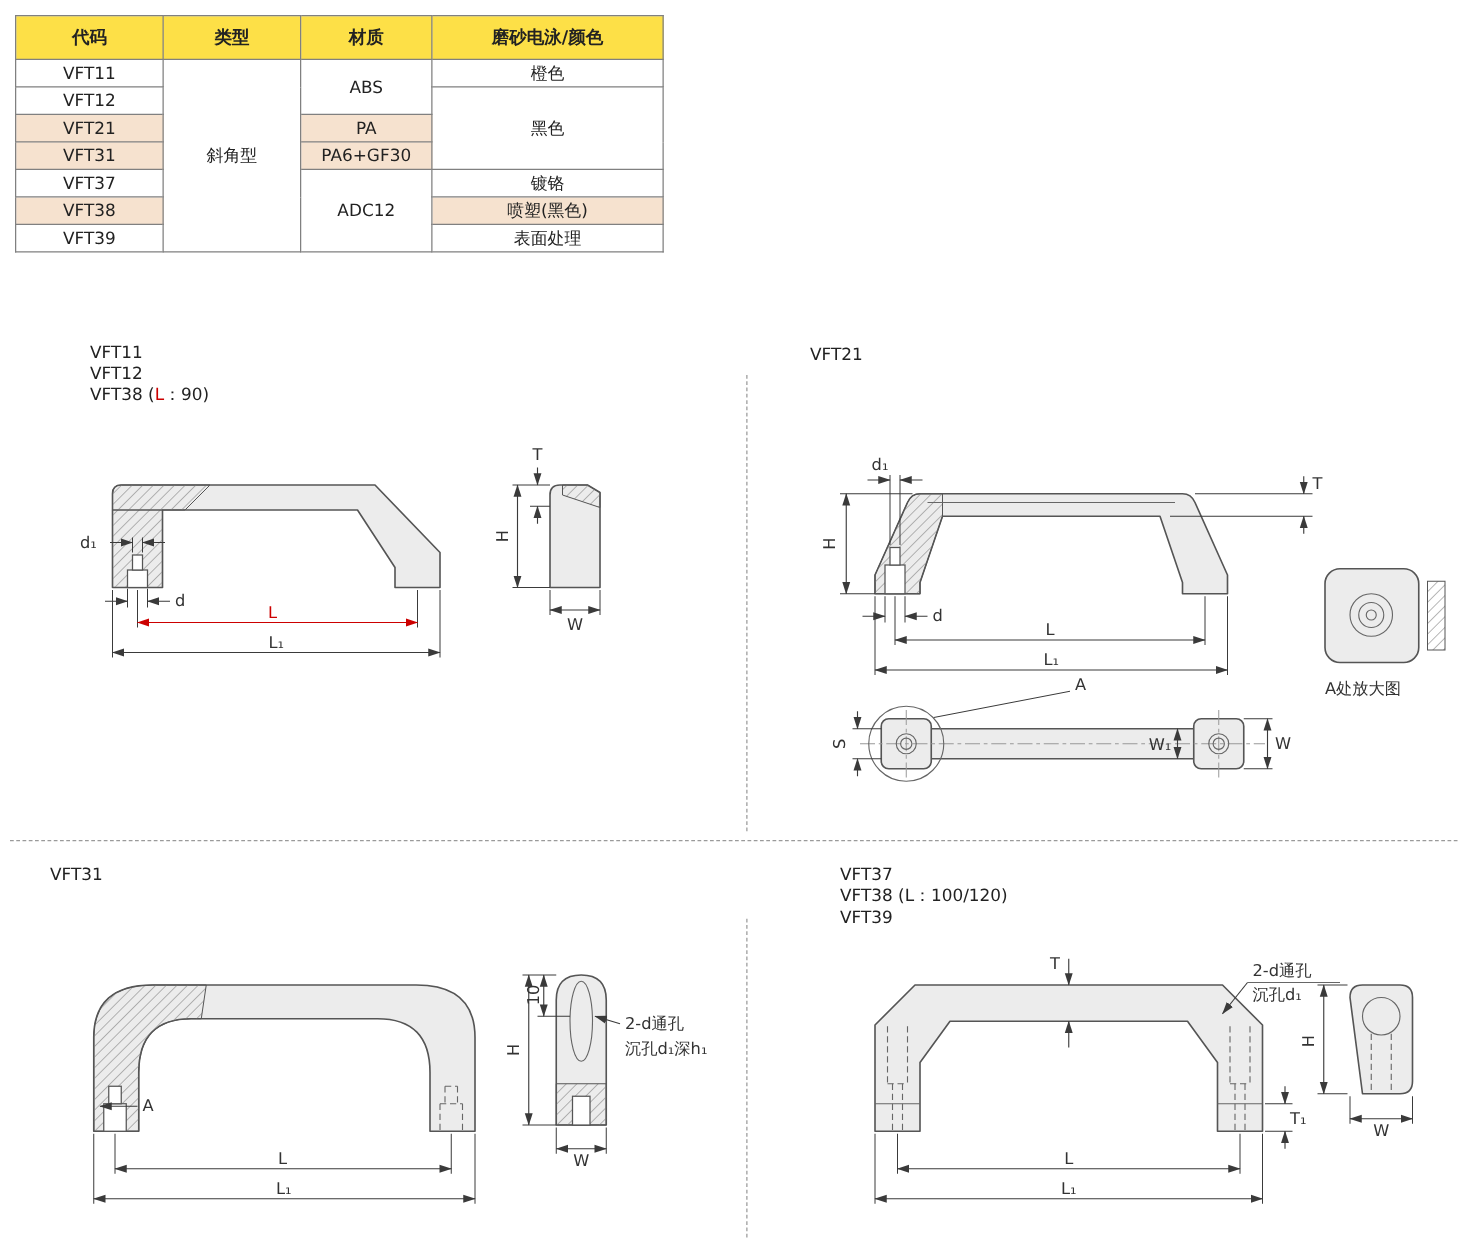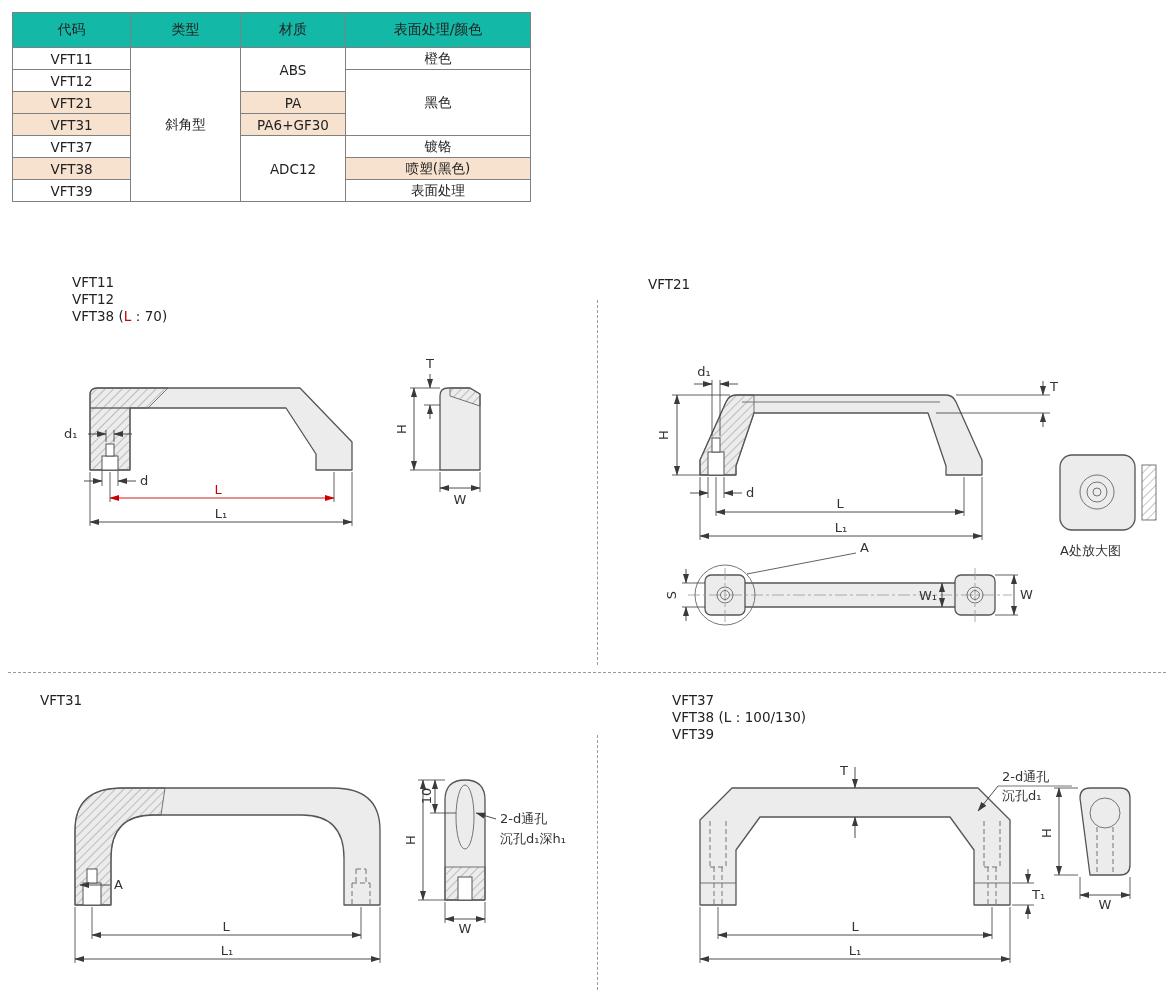--- a/index.html
+++ b/index.html
@@ -6,21 +6,21 @@
   html,body { width:1174px; height:993px; }
   body {
     position:relative; background:#fff; overflow:hidden;
     font-family:"DejaVu Sans","Liberation Sans",sans-serif; color:#333;
   }
   .abs { position:absolute; }
 
   
   table.spec { border-collapse:collapse; font-size:13.5px; color:#222; table-layout:fixed; }
   table.spec th, table.spec td { border:1px solid #808080; text-align:center; padding:0 4px; }
-  table.spec th { height:35px; font-weight:normal; font-size:14px; background:#14b8a6; }
+  table.spec th { height:35px; font-weight:bold; font-size:14px; background:#fde047; }
   table.spec td { height:22px; }
   td.code { text-align:left; padding-left:12px; }
   .hl { background:var(--highlight,#f6e2cf); }
 
   
   .titles { font-size:13.5px; line-height:17px; color:#222; }
   .red { color:var(--accent_red,#cc0000); }
 
   
   .dashed-h { border-top:1px dashed #9a9a9a; height:0; }
@@ -61,21 +61,21 @@
     <col style="width:118px">
       <col style="width:110px">
       <col style="width:105px">
       <col style="width:185px">
   </colgroup>
   <tbody>
       <tr>
     <th>代码</th>
     <th>类型</th>
     <th>材质</th>
-    <th>表面处理/颜色</th>
+    <th>磨砂电泳/颜色</th>
   </tr>
   <tr>
     <td class="code">VFT11</td>
     <td rowspan="7">斜角型</td>
     <td rowspan="2">ABS</td>
     <td>橙色</td>
   </tr>
   <tr>
     <td class="code">VFT12</td>
     <td rowspan="3">黑色</td>
@@ -101,35 +101,35 @@
     <td class="code">VFT39</td>
     <td>表面处理</td>
   </tr>
 </tbody>
   </table>
 
 <div class="titles abs" style="left:72px; top:274px;">
   <div>VFT11</div>
   <div>VFT12</div>
   <div>
-    <span>VFT38 (</span><span class="red">L</span><span>：70)</span>
+    <span>VFT38 (</span><span class="red">L</span><span>：90)</span>
   </div>
 </div>
 
 <div class="titles abs" style="left:648px; top:276px;">
   <div>VFT21</div>
 </div>
 
 <div class="titles abs" style="left:40px; top:692px;">
   <div>VFT31</div>
 </div>
 
 <div class="titles abs" style="left:672px; top:692px;">
   <div>VFT37</div>
-  <div>VFT38 (L：100/130)</div>
+  <div>VFT38 (L：100/120)</div>
   <div>VFT39</div>
 </div>
 
 <div class="dashed-h abs" style="left:8px; top:672px; width:1158px;"></div>
 <div class="dashed-v abs" style="left:597px; top:300px; height:365px;"></div>
 <div class="dashed-v abs" style="left:597px; top:735px; height:255px;"></div>
 
 <svg class="abs" style="left:50px; top:350px;" width="530" height="235" viewBox="0 0 530 235">
   <g>
     <path class="part" d="M40,120 L40,45 Q40,38 47,38 L250,38 L302,92 L302,120 L266,120 L266,104 L236,58 L80,58 L80,120 Z"></path>

